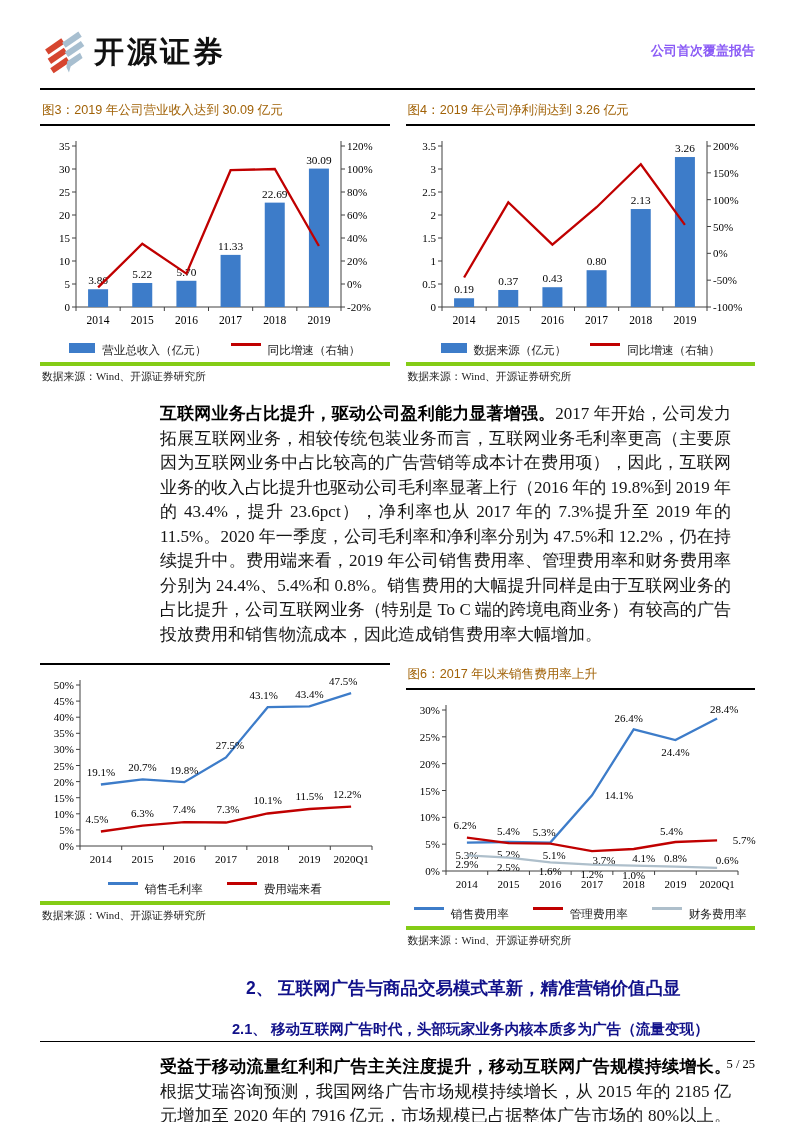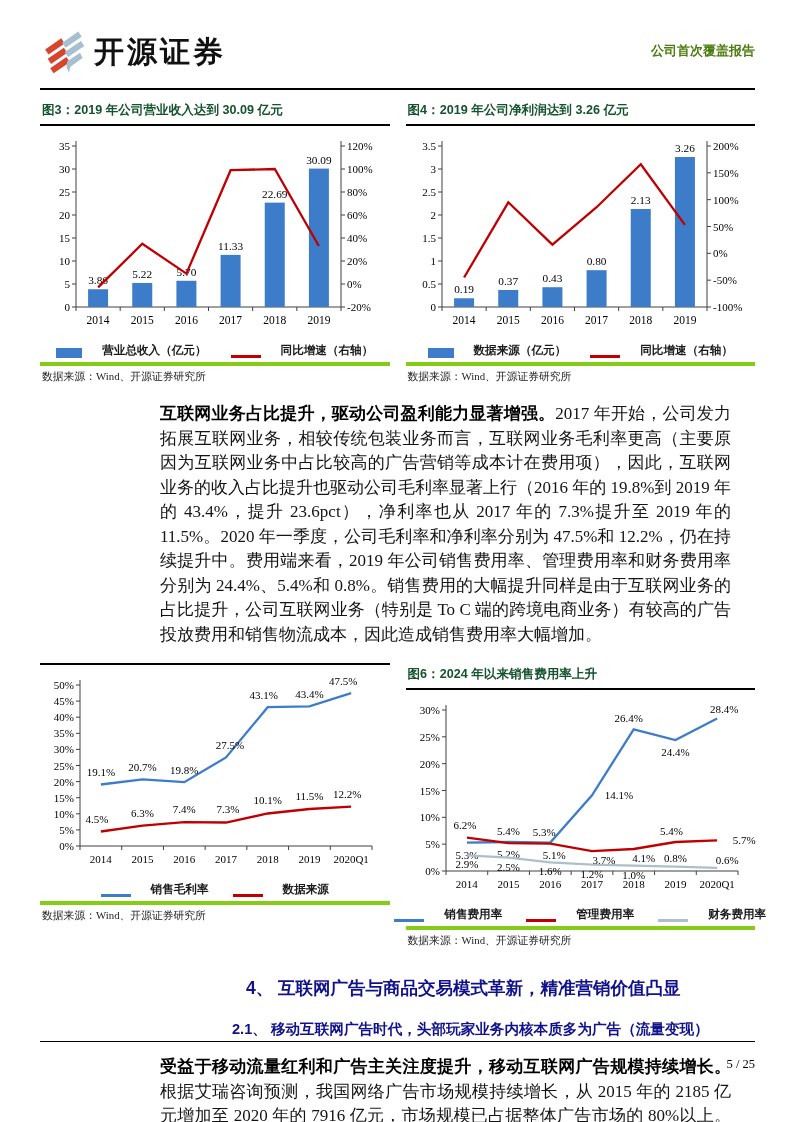--- a/index.html
+++ b/index.html
@@ -3,33 +3,33 @@
 <meta charset="utf-8">
 <style>
   html,body{margin:0;padding:0;background:#ffffff;}
   body{width:793px;height:1122px;position:relative;font-family:"Liberation Serif",serif;color:#1a1a1a;overflow:hidden;}
   .content{padding:20px 38px 0 40px;}
 
   
   .header{display:flex;justify-content:space-between;align-items:center;border-bottom:2px solid #000;padding-bottom:4px;height:64px;}
   .logo{display:flex;align-items:center;gap:8px;}
   .logo-text{font-family:"Liberation Sans",sans-serif;font-weight:bold;font-size:30px;letter-spacing:3px;color:#111;}
-  .report-type{font-family:"Liberation Sans",sans-serif;font-weight:bold;font-size:13px;color:#4d7c0f;padding-bottom:2px;}
+  .report-type{font-family:"Liberation Sans",sans-serif;font-weight:bold;font-size:13px;color:#8b5cf6;padding-bottom:2px;}
 
   
   .fig-row{display:flex;gap:16px;margin-top:9px;}
   .fig{margin:0;flex:1;min-width:0;}
-  .fig-title{font-family:"Liberation Sans",sans-serif;font-weight:bold;font-size:12.6px;color:#14532d;padding:3px 0 5px 2px;}
+  .fig-title{font-family:"Liberation Sans",sans-serif;font-weight:normal;font-size:12.6px;color:#a16207;padding:3px 0 5px 2px;}
   .chartbox{border-top:2px solid #000;padding-top:6px;}
   .fig-source{border-top:4px solid #84cc16;margin-top:4px;padding:4px 0 2px 2px;font-size:10.8px;color:#222;}
   svg.chart{overflow:visible;display:block;}
   svg.chart text{font-family:"Liberation Serif",serif;fill:#000;}
 
   .legend{display:flex;justify-content:center;align-items:center;gap:24px;font-size:11.6px;margin:3px 0 2px 0;}
-  .legend-item{display:inline-flex;align-items:flex-end;gap:20px;white-space:nowrap;font-weight:bold;}
+  .legend-item{display:inline-flex;align-items:flex-start;gap:7px;white-space:nowrap;}
   .sw-bar{display:inline-block;width:26px;height:10px;}
   .sw-line{display:inline-block;width:30px;height:3px;}
 
   
   p.body{margin:16px 24px 16px 120px;text-align:justify;font-size:17px;line-height:24.5px;color:#141414;}
   p.body strong{color:#000;}
 
   h2.sec{margin:26px 24px 0 206px;font-family:"Liberation Sans",sans-serif;font-size:17.5px;color:#11118A;font-weight:bold;}
   h3.subsec{margin:20px 24px 0 192px;font-family:"Liberation Sans",sans-serif;font-size:14.6px;color:#11118A;font-weight:bold;}
 
@@ -280,28 +280,28 @@
             <text x="269.42857142857144" y="192" text-anchor="middle" font-size="11">2019</text>
             <text x="311.14285714285717" y="192" text-anchor="middle" font-size="11">2020Q1</text>
           </svg>
         <div class="legend">
             <span class="legend-item">
               <span class="sw-line" style="background: rgb(61, 124, 201);"></span>
               <span>销售毛利率</span>
             </span>
             <span class="legend-item">
               <span class="sw-line" style="background: rgb(192, 0, 0);"></span>
-              <span>数据来源</span>
+              <span>费用端来看</span>
             </span>
           </div>
       </div>
       <div class="fig-source">数据来源：Wind、开源证券研究所</div>
     </figure>
     <figure class="fig">
-      <figcaption class="fig-title">图6：2024 年以来销售费用率上升</figcaption>
+      <figcaption class="fig-title">图6：2017 年以来销售费用率上升</figcaption>
       <div class="chartbox">
         <svg class="chart" width="348" height="208">
             <line x1="36" y1="175" x2="40" y2="175" stroke="#404040" stroke-width="1"></line>
             <text x="34" y="179" text-anchor="end" font-size="11">0%</text>
             <line x1="36" y1="148.16666666666669" x2="40" y2="148.16666666666669" stroke="#404040" stroke-width="1"></line>
             <text x="34" y="152.16666666666669" text-anchor="end" font-size="11">5%</text>
             <line x1="36" y1="121.33333333333334" x2="40" y2="121.33333333333334" stroke="#404040" stroke-width="1"></line>
             <text x="34" y="125.33333333333334" text-anchor="end" font-size="11">10%</text>
             <line x1="36" y1="94.5" x2="40" y2="94.5" stroke="#404040" stroke-width="1"></line>
             <text x="34" y="98.5" text-anchor="end" font-size="11">15%</text>
@@ -365,21 +365,21 @@
             <span class="legend-item">
               <span class="sw-line" style="background: rgb(174, 191, 203);"></span>
               <span>财务费用率</span>
             </span>
           </div>
       </div>
       <div class="fig-source">数据来源：Wind、开源证券研究所</div>
     </figure>
   </div>
 
-  <h2 class="sec">4、 互联网广告与商品交易模式革新，精准营销价值凸显</h2>
+  <h2 class="sec">2、 互联网广告与商品交易模式革新，精准营销价值凸显</h2>
   <h3 class="subsec">2.1、 移动互联网广告时代，头部玩家业务内核本质多为广告（流量变现）</h3>
 
   <p class="body"><strong>受益于移动流量红利和广告主关注度提升，移动互联网广告规模持续增长。</strong><span>根据艾瑞咨询预测，我国网络广告市场规模持续增长，从 2015 年的 2185 亿元增加至 2020 年的 7916 亿元，市场规模已占据整体广告市场的 80%以上。而在 2012 年以后，随着移动互联网兴起，移动流量 2016 年整体首次超越 PC 端流量，至 2018 年移动网民</span></p>
 
 </div>
 
 <div class="footer">
   <span>5 / 25</span>
 </div>
 

